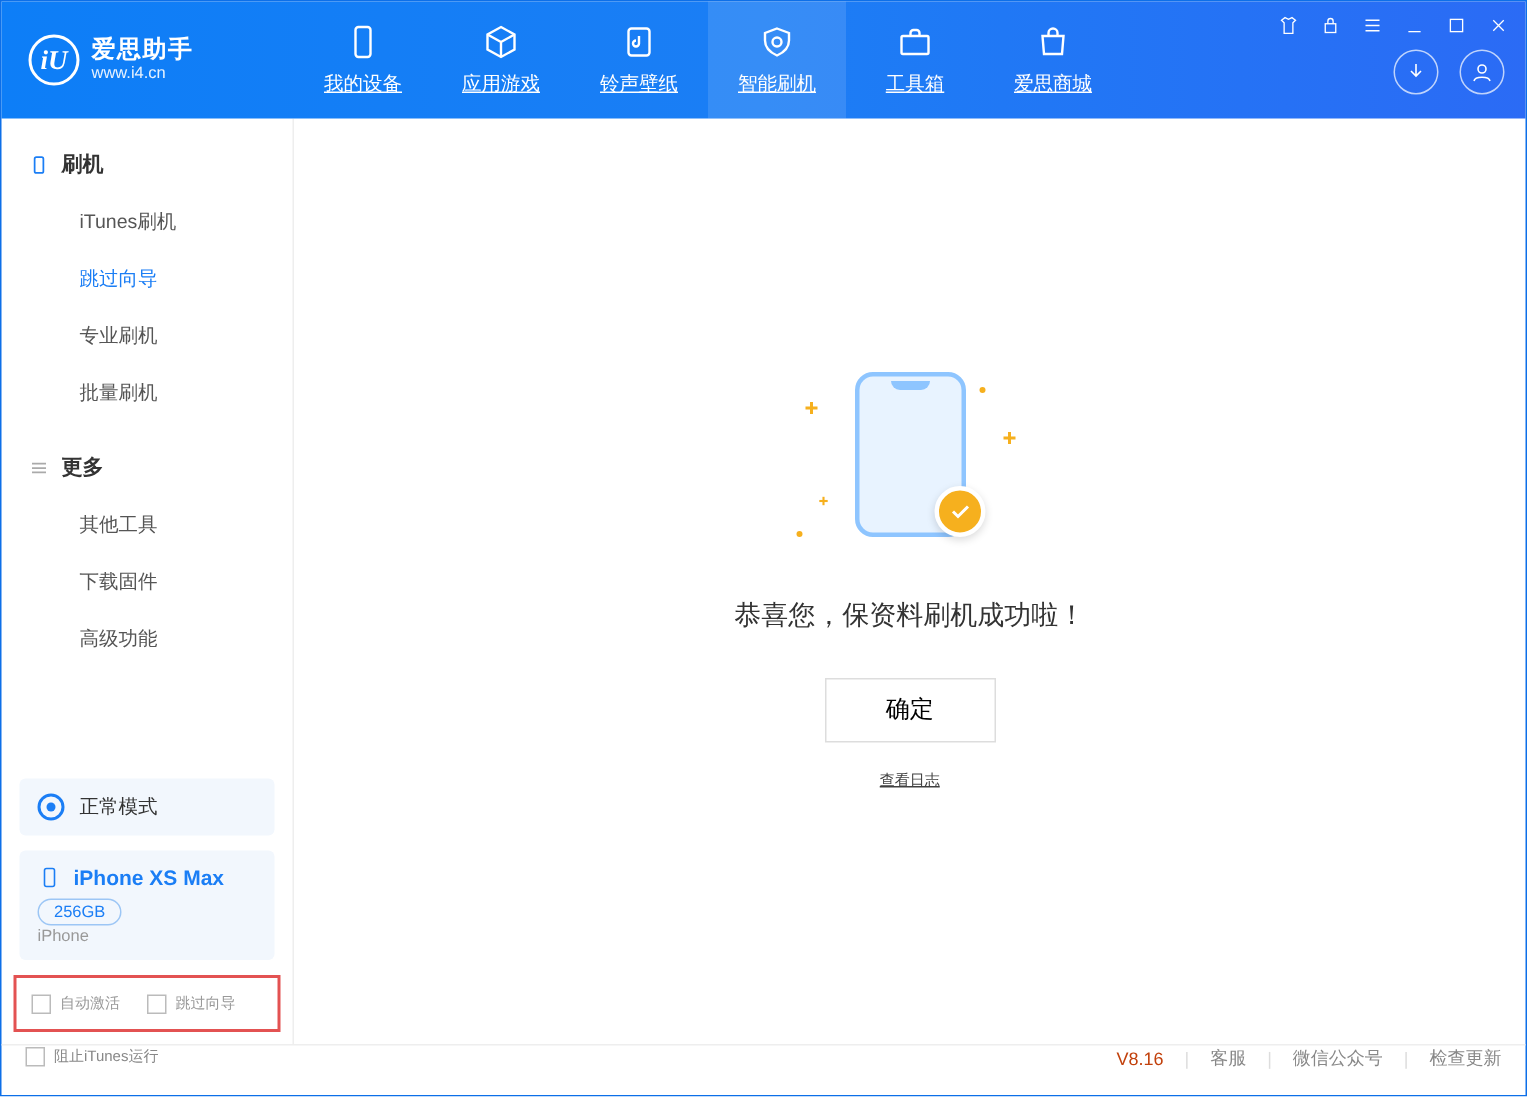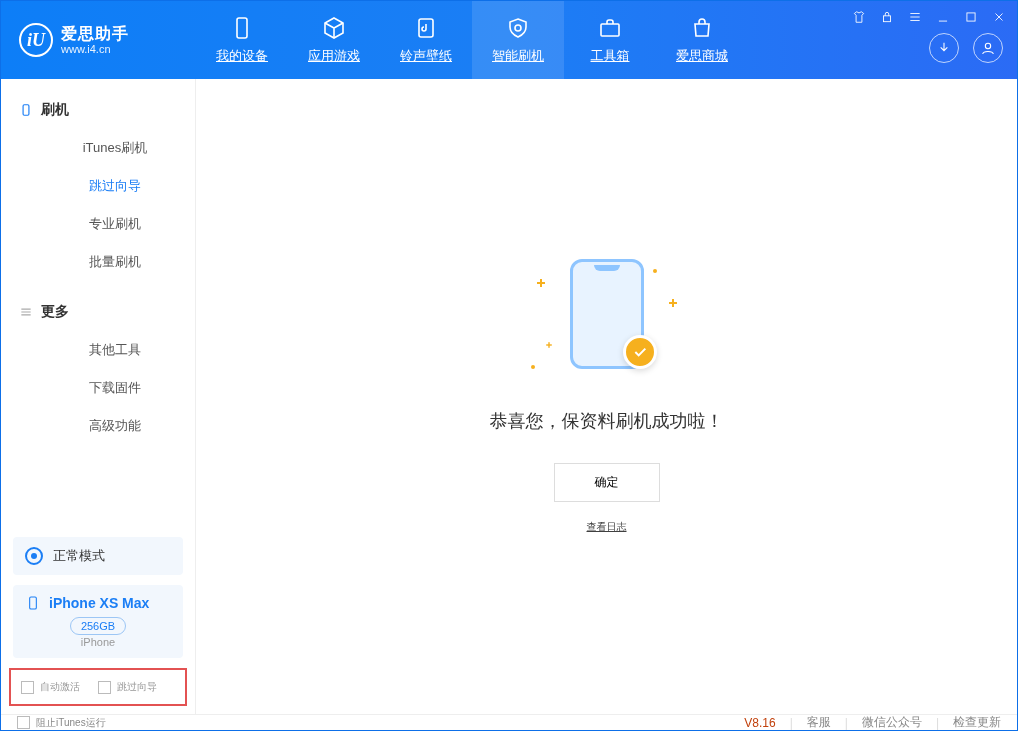--- a/index.html
+++ b/index.html
@@ -23,21 +23,21 @@
 .titlebar-controls { position: absolute; top: 8px; right: 10px; display: flex; gap: 12px; color: #fff; }
 .tb-btn { width: 16px; height: 16px; cursor: pointer; display:flex;align-items:center;justify-content:center; }
 .tb-btn svg { stroke:#fff; fill:none; stroke-width:1.5; }
 
 .header-right { position:absolute; right:14px; bottom:16px; display:flex; gap:14px; }
 .circle-btn { width:30px; height:30px; border:1.5px solid rgba(255,255,255,0.7); border-radius:50%; display:flex; align-items:center; justify-content:center; cursor:pointer; }
 .circle-btn svg { stroke:#fff; fill:none; stroke-width:1.6; }
 
 
 .body { flex:1; display:flex; overflow:hidden; }
-.sidebar { width:195px; border-right:1px solid #eee; display:flex; flex-direction:column;text-align:center; }
+.sidebar { width:195px; border-right:1px solid #eee; display:flex; flex-direction:column; }
 .nav { flex:1; padding-top:12px; overflow:auto; }
 .nav-group-title { display:flex; align-items:center; gap:8px; padding:10px 18px; font-size:14px; font-weight:600; color:#333; }
 .nav-group-title svg { width:14px; height:14px; }
 .nav-item { padding:10px 18px 10px 52px; cursor:pointer; color:#555; }
 .nav-item.active { color:#1b7ef5; }
 
 .device-panel { padding:0 12px 10px; }
 .status-box { background:#f2f7fd; border-radius:4px; padding:10px 12px; display:flex; align-items:center; gap:10px; margin-bottom:10px; }
 .status-dot { width:18px; height:18px; border-radius:50%; border:2px solid #1b7ef5; display:flex;align-items:center;justify-content:center; }
 .status-dot::after{content:""; width:6px;height:6px;background:#1b7ef5;border-radius:50%;}
@@ -60,25 +60,25 @@
 .badge svg{stroke:#fff;stroke-width:3;fill:none;}
 .sparkle { position:absolute; width:8px; height:8px; }
 .sparkle::before,.sparkle::after{content:"";position:absolute;background:#f6b01e;}
 .sparkle::before{left:3px;top:0;width:2px;height:8px;}
 .sparkle::after{left:0;top:3px;width:8px;height:2px;}
 .s1{top:20px;left:10px;} .s2{top:40px;right:10px;} .s3{bottom:30px;left:18px;transform:scale(.7);}
 .dot{position:absolute;width:4px;height:4px;background:#f6b01e;border-radius:50%;}
 .d1{top:10px;right:30px;} .d2{bottom:10px;left:4px;}
 
 .msg { font-size:18px; color:#333; margin-bottom:30px; }
-.btn-ok { border:1px solid #ddd; background:#fff; padding:10px 40px; font-size:12px; cursor:pointer; margin-bottom:18px; }
+.btn-ok { border:1px solid #ddd; background:#fff; padding:10px 40px; font-size:16px; cursor:pointer; margin-bottom:18px; }
 .link { color:#404040; font-size:10px; text-decoration:underline; cursor:pointer; }
 
 
-.footer { height:16px; border-top:1px solid #eee; display:flex; align-items:center; padding:0 16px; font-size:12px; color:#888; }
+.footer { height:34px; border-top:1px solid #eee; display:flex; align-items:flex-start; padding:0 16px; font-size:12px; color:#888; }
 .footer .chk { color:#888; }
 .footer-right { margin-left:auto; display:flex; align-items:center; gap:14px; }
 .footer-right .sep { color:#ddd; }
 .ver { color:#c2410c; }
 </style>
 </head>
 <body>
 
 <div class="window">
 

